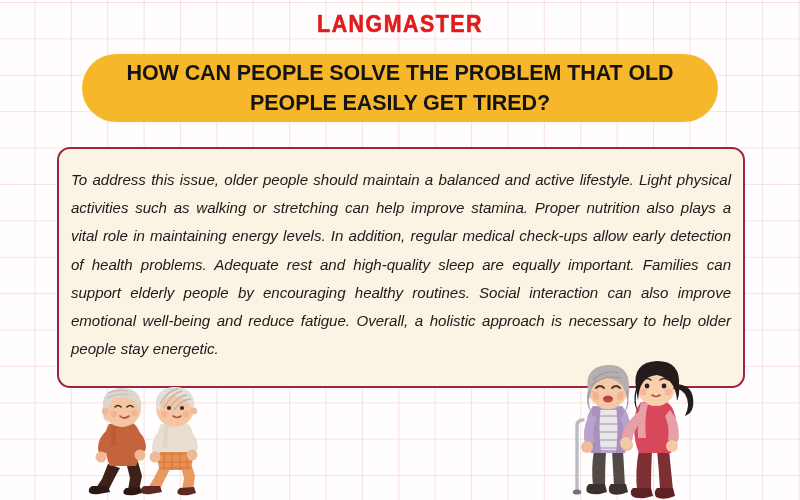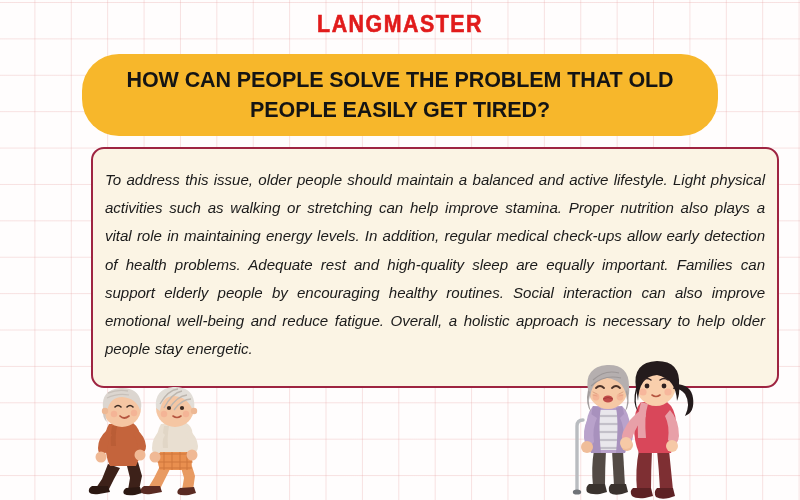--- a/index.html
+++ b/index.html
@@ -44,21 +44,21 @@
     line-height: 26px;
     -webkit-text-stroke: 0.6px #e11b1b;
   }
 
   
   .banner {
     position: absolute;
     left: 82px;
     top: 54px;
     width: 636px;
-    height: 82px;
+    height: 68px;
     background: #f7b72b;
     border-radius: 37px;
     display: flex;
     align-items: center;
     justify-content: center;
     box-sizing: border-box;
     padding: 0 42px;
   }
   .banner-title {
     color: #141414;
@@ -75,21 +75,20 @@
     position: absolute;
     left: 57px;
     top: 147px;
     width: 688px;
     height: 241px;
     background: #fbf4e4;
     border: 2px solid #9e2441;
     border-radius: 13px;
     box-sizing: border-box;
     padding: 17px 12px 10px 12px;
-    margin-left: 34px;
   }
   .card-text {
     font-family: "Liberation Sans", sans-serif;
     font-style: italic;
     font-size: 15.1px;
     line-height: 28.2px;
     color: #1b1b1b;
     text-align: justify;
     letter-spacing: -0.05px;
     word-spacing: 0.5px;

